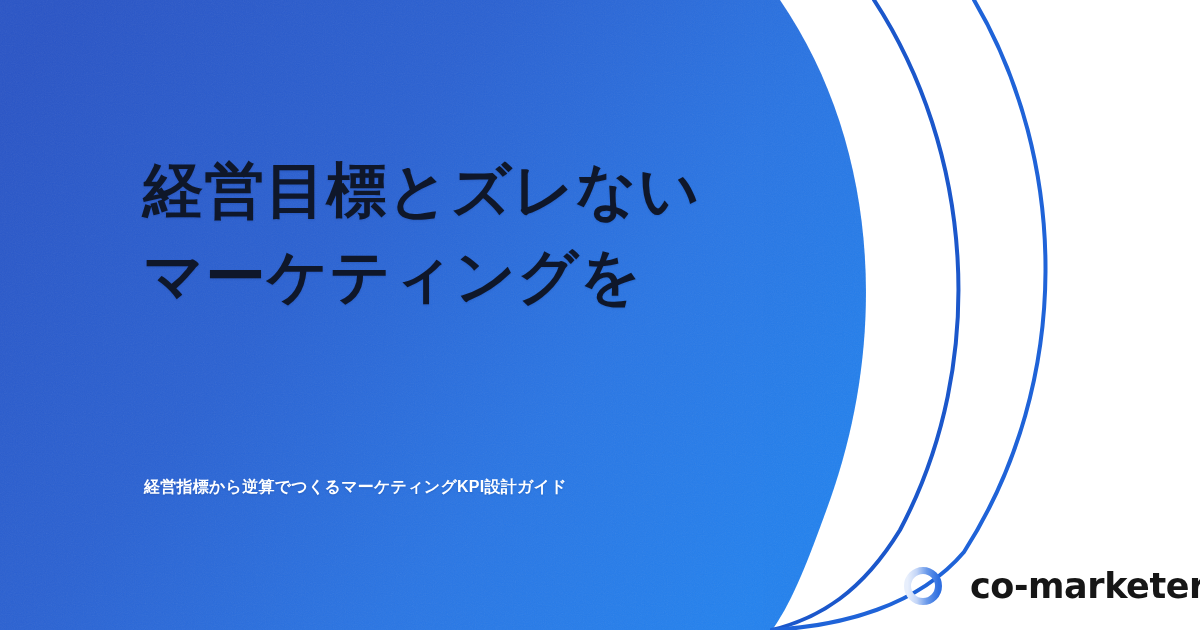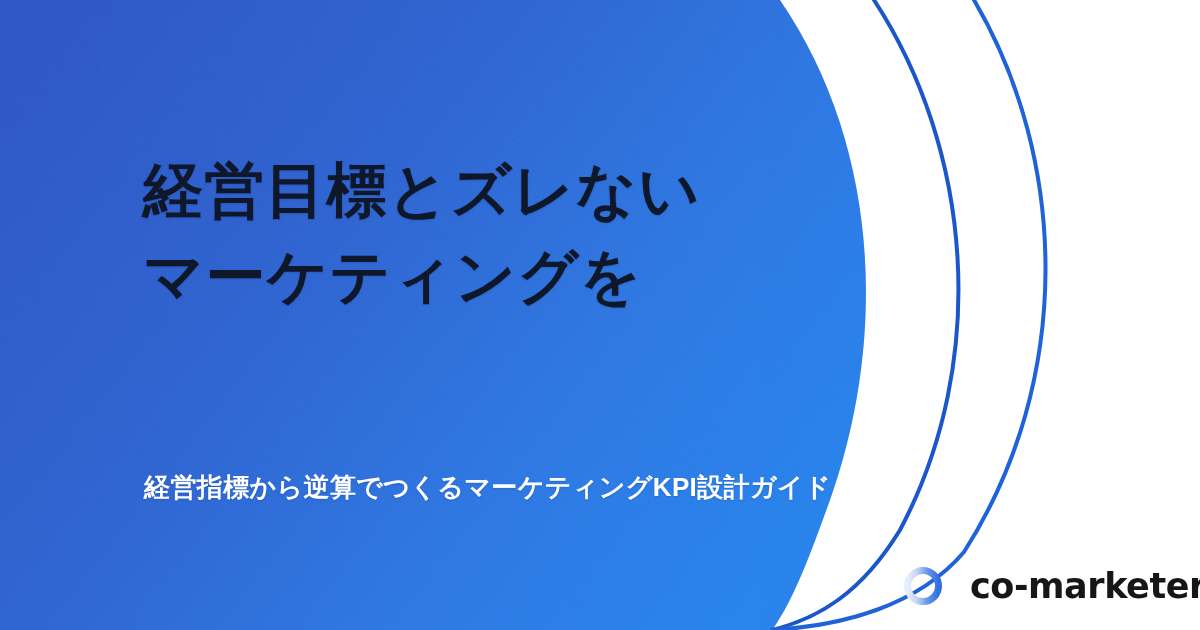--- a/index.html
+++ b/index.html
@@ -48,21 +48,21 @@
     text-shadow:0 1px 2px rgba(10,40,110,.18);
   }
   .headline .ln{display:block;}
 
   .subtitle{
     position:absolute;
     left:1px;
     top:472px;
     margin:0;
     color:#ffffff;
-    font-size:26px;
+    font-size:16px;
     font-weight:700;
     line-height:30px;
     letter-spacing:.015em;
     white-space:nowrap;
     text-shadow:0 1px 2px rgba(10,40,110,.20);
   }
 
   
   .logo{
     position:absolute;

